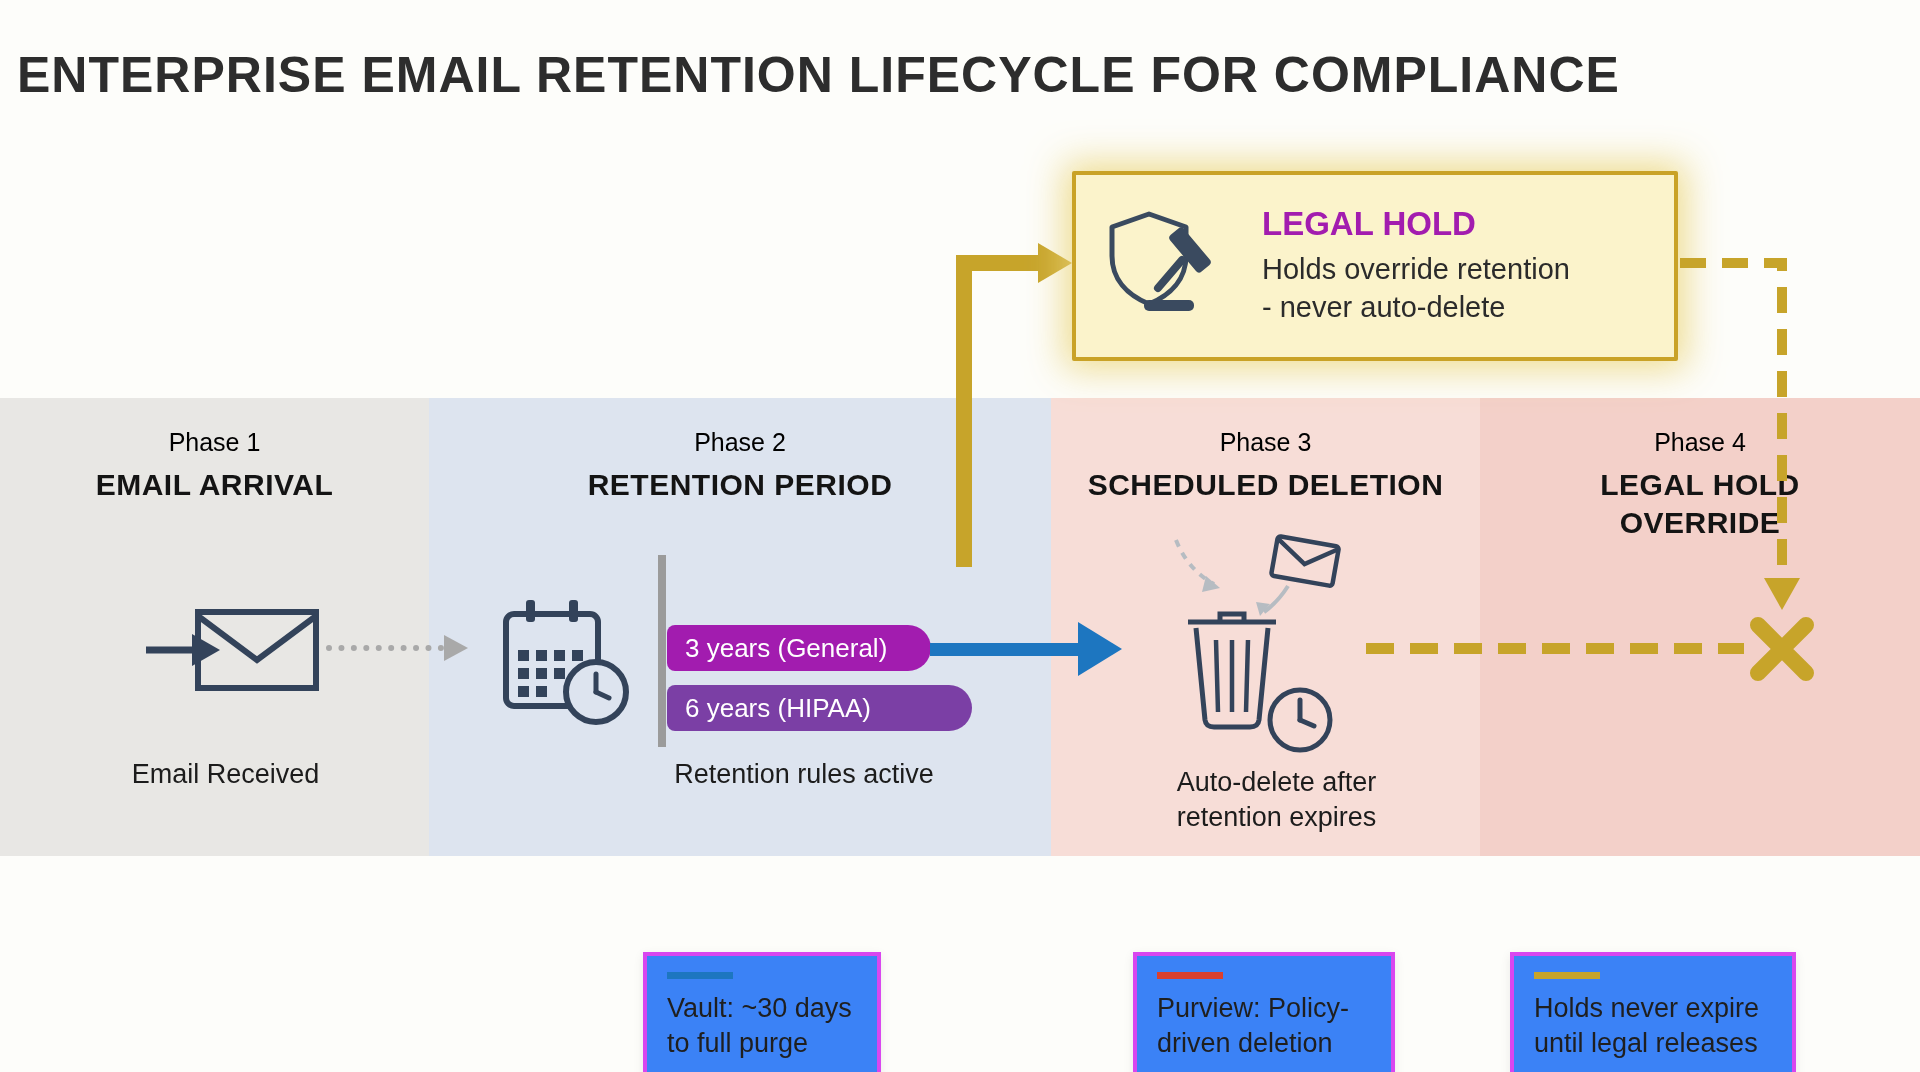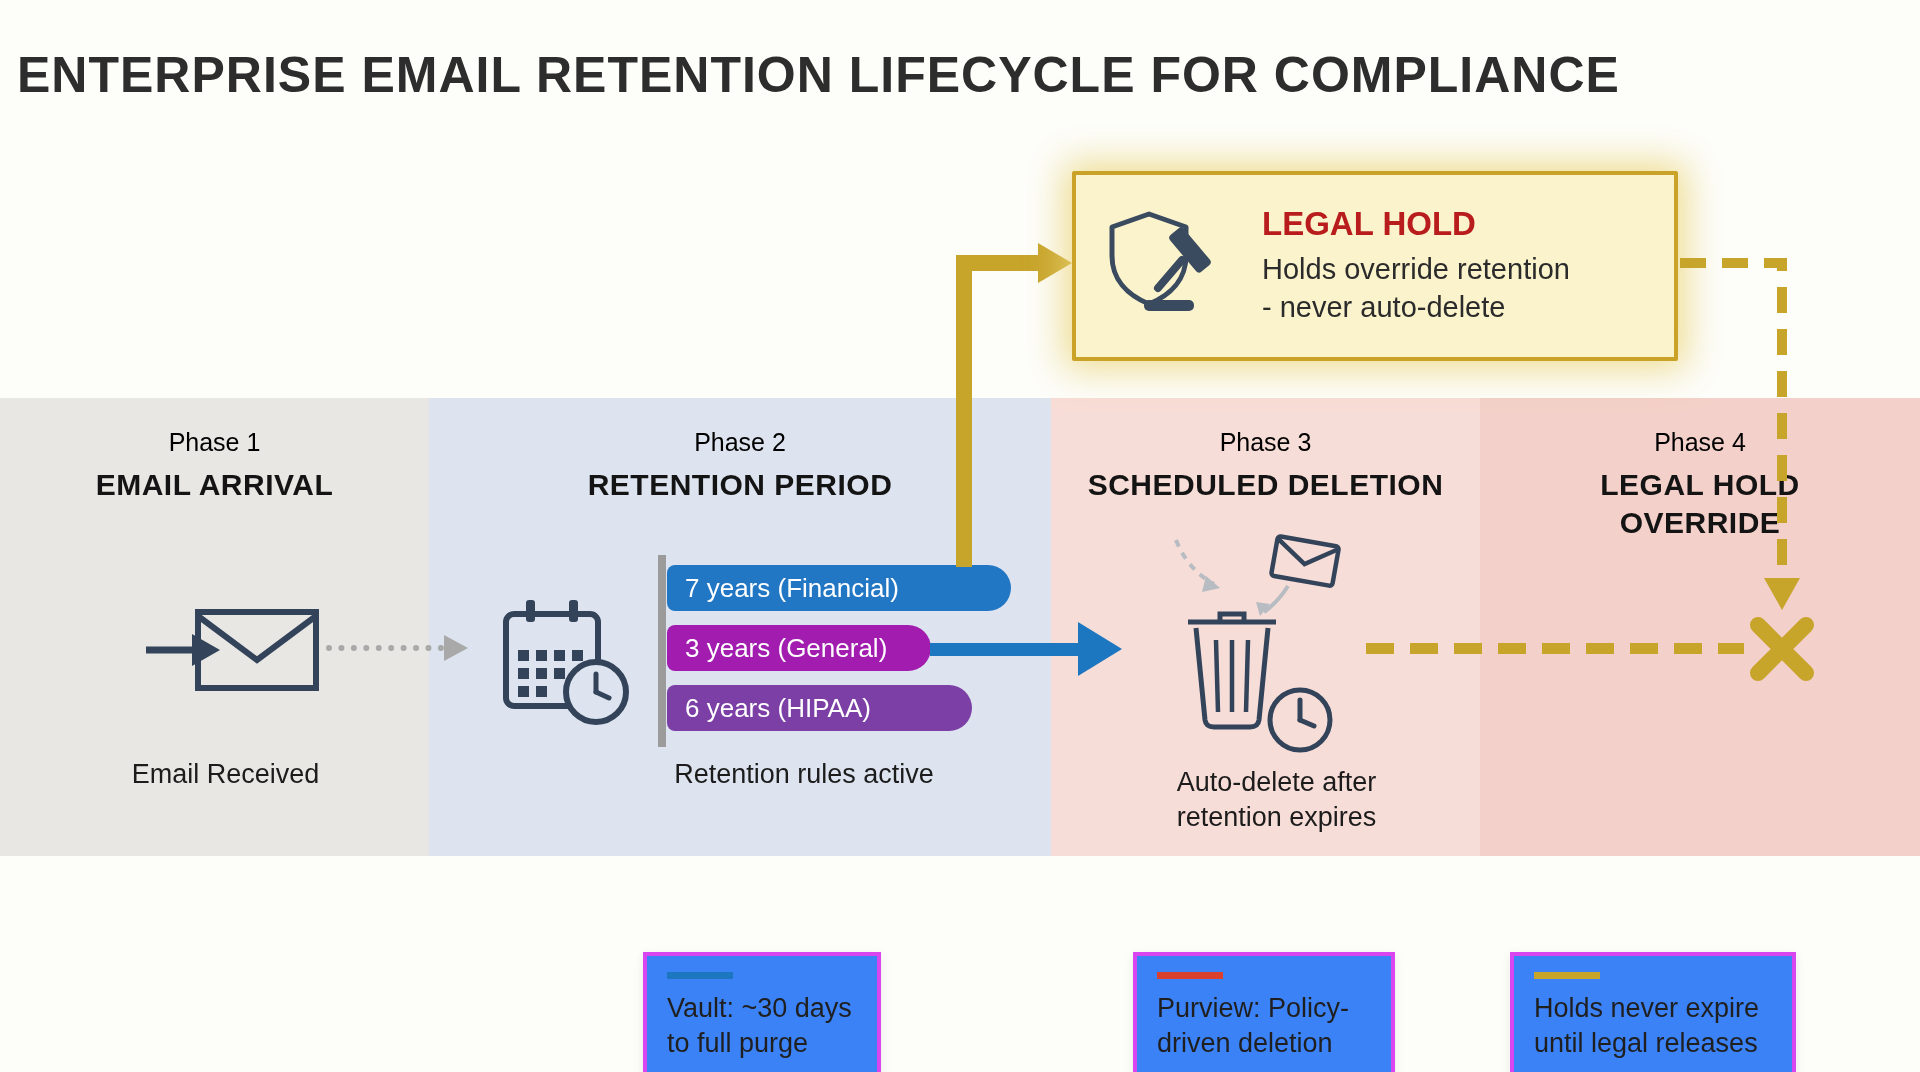--- a/index.html
+++ b/index.html
@@ -62,21 +62,21 @@
   .gold-elbow { position:absolute; left:940px; top:243px; }
 
   
   .legal-box {
     position:absolute; left:1072px; top:171px; width:606px; height:190px;
     background:#fbf3cb; border:4px solid #c9a227; border-radius:2px;
     box-shadow:0 0 36px 8px rgba(235,214,125,.85);
     display:flex; align-items:center; padding:0 26px;
   }
   .legal-text { margin-left:28px; }
-  .legal-title { font-size:33px; font-weight:700; color:#b91c1c; margin-bottom:8px; }
+  .legal-title { font-size:33px; font-weight:700; color:#a21caf; margin-bottom:8px; }
   .legal-line  { font-size:29px; color:#2b2b2b; line-height:1.3; }
 
   
   .gold-route { position:absolute; left:1660px; top:240px; }
   
   .gold-dash-h { position:absolute; left:1366px; top:643px; width:378px; height:11px;
     background:repeating-linear-gradient(90deg, #c7a42a 0 28px, transparent 28px 44px); }
 
   
   .delete-svg { position:absolute; left:1158px; top:534px; }
@@ -143,21 +143,20 @@
     <rect x="62" y="80" width="11" height="11" fill="#33435a"></rect>
     <rect x="26" y="98" width="11" height="11" fill="#33435a"></rect>
     <rect x="44" y="98" width="11" height="11" fill="#33435a"></rect>
     <circle cx="104" cy="104" r="30" fill="#dde4ef" stroke="#33435a" stroke-width="6"></circle>
     <path d="M104 104 V86" stroke="#33435a" stroke-width="5" stroke-linecap="round"></path>
     <path d="M104 104 L117 110" stroke="#33435a" stroke-width="5" stroke-linecap="round"></path>
   </svg>
 
   <div class="rule-bar"></div>
 
-  <div class="pill pill-1" style="background-color: rgb(34, 119, 196);">7 years (Financial)</div>
   <div class="pill pill-2" style="background-color: #a21caf;">3 years (General)</div>
   <div class="pill pill-3" style="background-color: rgb(123, 63, 165);">6 years (HIPAA)</div>
 
   <div class="caption cap-2">Retention rules active</div>
 
   <div class="blue-shaft" style="background-color: rgb(29, 118, 192);"></div>
   <div class="blue-head" style="border-left-color: rgb(29, 118, 192);"></div>
 
   <svg class="gold-elbow" width="160" height="330" viewBox="0 0 160 330">
     <polyline points="24,324 24,20 98,20" fill="none" stroke="#c7a42a" stroke-width="16"></polyline>

